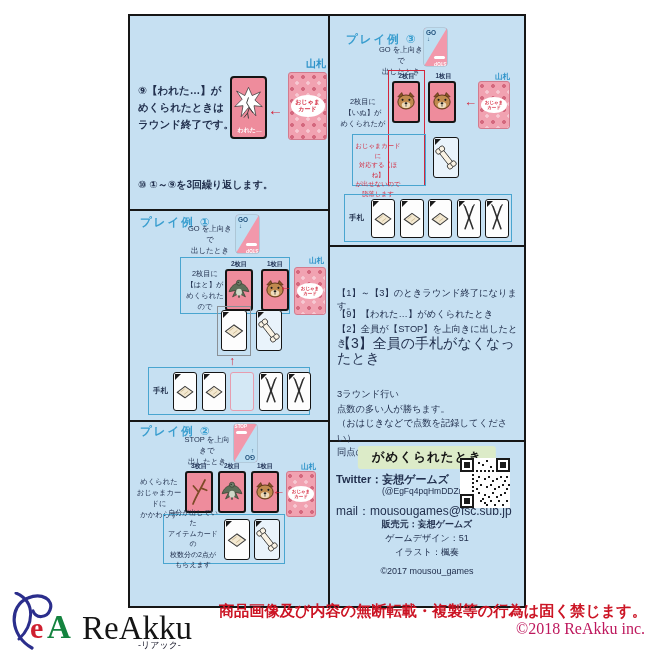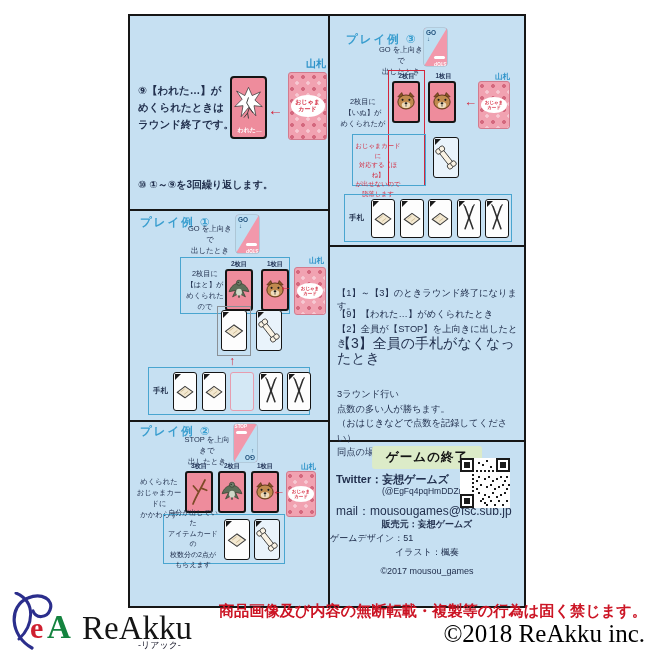--- a/index.html
+++ b/index.html
@@ -62,21 +62,21 @@
   .warecard{position:absolute;width:37px;height:63px;background:#ee8c9c;border:2.5px solid #141414;
             border-radius:4px;box-sizing:border-box;}
   .warecard svg{position:absolute;inset:0;width:100%;height:100%;}
   .warelbl{position:absolute;bottom:2px;right:3px;font-size:6px;color:#fff;font-weight:bold;}
   
   .ctxt{position:absolute;color:#22304e;}
   .qr{position:absolute;}
   .footer-red{position:absolute;right:3px;top:601px;font-family:"Liberation Serif","DejaVu Serif",serif;
               font-weight:bold;font-size:15.2px;color:#cc1525;}
   .footer-c{position:absolute;right:5px;top:620px;font-family:"Liberation Serif","DejaVu Serif",serif;
-            font-size:25px;color:#000000;}
+            font-size:16px;color:#be185d;}
   .logo{position:absolute;left:2px;top:592px;}
 </style>
 </head>
 <body>
 
 <div class="sheet">
   <div class="panel">
 
     <div class="line" style="left:198px;top:0;width:2px;height:590px;"></div>
     <div class="line" style="left:0;top:193px;width:198px;height:2px;"></div>
@@ -403,21 +403,21 @@
       <div class="note" style="left:7px;top:60px;font-size:9.3px;line-height:14.5px;">【9】【われた…】がめくられたとき</div>
       <div class="note" style="left:7px;top:74.5px;font-size:9.3px;line-height:14.5px;">【2】全員が【STOP】を上向きに出したとき</div>
       <div class="note" style="left:7px;top:89px;font-size:14px;line-height:14.5px;">【3】全員の手札がなくなったとき</div>
       <div class="note pre" style="left:7px;top:140px;width:184px;font-size:9.3px;line-height:14.5px;">3ラウンド行い
 点数の多い人が勝ちます。
 （おはじきなどで点数を記録してください）
 同点の場合は引き分けです。</div>
     </div>
 
     <div class="sec" style="left:200px;top:426px;width:194px;height:164px;">
-      <div class="ghead" style="top:4px;font-size:12.5px;">ゲームの終了</div>
+      <div class="ghead" style="top:4px;font-size:12.5px;">がめくられたとき</div>
       <div class="ctxt" style="left:6px;top:30px;font-size:11px;font-weight:600;">Twitter：妄想ゲームズ</div>
       <div class="ctxt" style="left:6px;top:44px;font-size:8.5px;padding-left:46px;">(@EgFq4pqHmDDZnnc)</div>
       <div class="ctxt" style="left:6px;top:61px;font-size:12px;">mail：mousougames@fsc.sub.jp</div>
       <svg class="qr" style="left:130px;top:16px;width:50px;height:50px;" viewBox="0 0 25 25">
         <rect width="25" height="25" fill="#ffffff"></rect>
         <g fill="#1a1a1a">
           <path d="M0 0h7v7h-7z M1 1v5h5v-5z" fill-rule="evenodd"></path>
             <rect x="2" y="2" width="3" height="3"></rect>
           <path d="M18 0h7v7h-7z M19 1v5h5v-5z" fill-rule="evenodd"></path>
             <rect x="20" y="2" width="3" height="3"></rect>
@@ -429,21 +429,21 @@
                    M12 10h1v1h-1z M14 9h1v1h-1z M16 11h1v1h-1z M18 10h1v1h-1z M20 9h1v1h-1z
                    M22 11h1v1h-1z M10 13h1v1h-1z M13 14h1v1h-1z M15 13h1v1h-1z M17 15h1v1h-1z
                    M19 14h1v1h-1z M21 13h1v1h-1z M23 15h1v1h-1z M9 17h1v1h-1z M12 18h1v1h-1z
                    M14 19h1v1h-1z M16 17h1v1h-1z M18 19h1v1h-1z M20 18h1v1h-1z M22 17h1v1h-1z
                    M10 21h1v1h-1z M12 22h1v1h-1z M15 21h1v1h-1z M17 23h1v1h-1z M19 21h1v1h-1z
                    M21 23h1v1h-1z M23 21h1v1h-1z M8 11h1v1h-1z M8 15h1v1h-1z M11 20h1v1h-1z
                    M13 23h1v1h-1z M24 13h1v1h-1z M23 9h1v1h-1z"></path>
         </g>
       </svg>
       <div class="ctxt" style="left:0;top:76px;width:100%;text-align:center;font-size:9px;font-weight:600;">販売元：妄想ゲームズ</div>
-      <div class="ctxt" style="left:0;top:90px;width:100%;text-align:left;font-size:9px;">ゲームデザイン：51</div>
+      <div class="ctxt" style="left:0;top:90px;width:100%;text-align:center;font-size:9px;">ゲームデザイン：51</div>
       <div class="ctxt" style="left:0;top:104px;width:100%;text-align:center;font-size:9px;">イラスト：楓奏</div>
       <div class="ctxt" style="left:0;top:124px;width:100%;text-align:center;font-size:9px;">©2017 mousou_games</div>
     </div>
   </div>
 
   <svg class="logo" width="225" height="58" viewBox="0 0 225 58">
     <path d="M30 56 C8 44 6 14 26 6 C40 0 52 8 48 18 C45 26 34 27 31 19" fill="none" stroke="#2b2e8c" stroke-width="3.2" stroke-linecap="round"></path>
     <path d="M14 1 C35 10 31 34 17 47" fill="none" stroke="#2b2e8c" stroke-width="3" stroke-linecap="round"></path>
     <text x="28" y="46" font-size="30" font-weight="bold" fill="#cf1f30" font-family="Liberation Serif,serif">e</text>
     <text x="45" y="46" font-size="33" font-weight="bold" fill="#14833f" font-family="Liberation Serif,serif">A</text>

